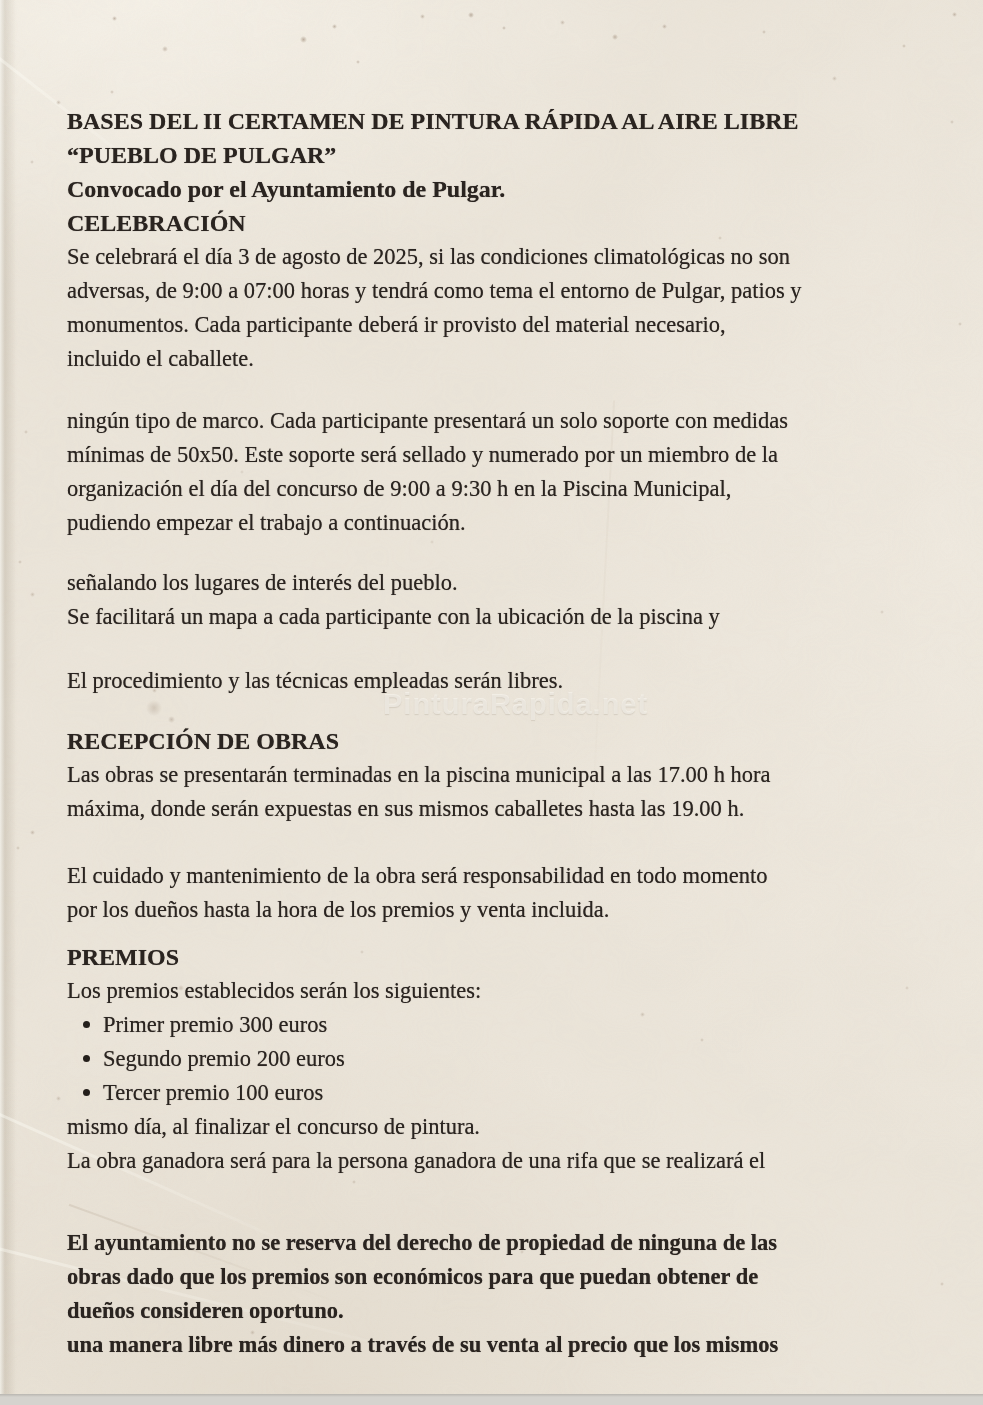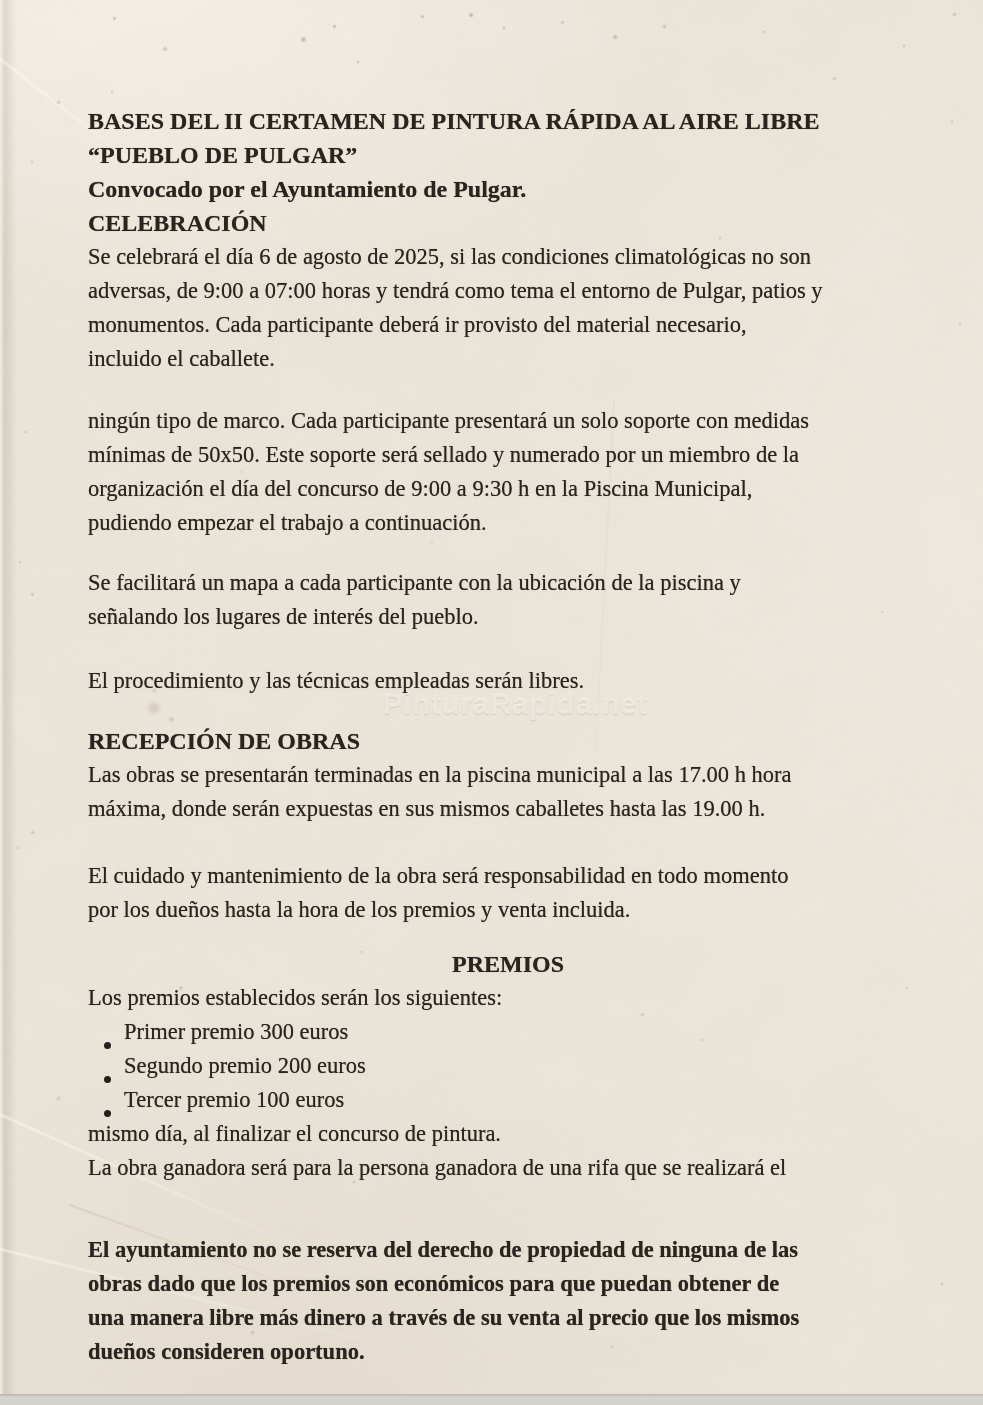--- a/index.html
+++ b/index.html
@@ -33,38 +33,38 @@
   .crease{position:absolute;pointer-events:none;opacity:.5;}
   .stain{position:absolute;border-radius:50%;pointer-events:none;}
   .watermark{
     position:absolute;left:383px;top:688px;
     font-family:"Liberation Sans","DejaVu Sans",sans-serif;
     font-size:29px;font-weight:bold;letter-spacing:1px;
     color:rgba(252,250,244,.55);
     text-shadow:0 1px 1px rgba(150,140,125,.25);
   }
   .content{
-    position:absolute;left:88px;top:0;width:840px;
+    position:absolute;left:67px;top:0;width:840px;
     color:#2a2420;
     font-size:22.5px;line-height:34px;
     text-shadow:0 0 .7px rgba(48,40,34,.65);
   }
   .line{display:block;white-space:nowrap;}
   h1,h2,p,ul{margin:0;padding:0;font-size:inherit;}
   .title{font-weight:bold;font-size:24px;margin-top:104px;}
   .heading{font-weight:bold;font-size:24px;}
   .mt-celeb{}
   .mt-p2{margin-top:28px;}
   .mt-p3{margin-top:26px;}
   .mt-p4{margin-top:30px;}
   .mt-recep{margin-top:26px;}
   .mt-rp2{margin-top:33px;}
-  .mt-prem{margin-top:20px;text-align:center;}
+  .mt-prem{margin-top:13px;}
   ul.bullets{list-style:none;}
-  ul.bullets li{display:flex;align-items:flex-end;padding-left:16px;}
+  ul.bullets li{display:flex;align-items:flex-start;padding-left:16px;}
   .dot{width:7px;height:7px;border-radius:50%;background:#241f1b;margin:13px 13px 0 0;flex:none;}
   .bold-par{font-weight:bold;margin-top:48px;}
 </style>
 </head>
 <body>
 
 <div class="page">
 
   <svg class="grain" width="983" height="1405">
     <defs>
@@ -142,34 +142,34 @@
   <div class="content">
 
     <h1 class="title">
       <span class="line">BASES DEL II CERTAMEN DE PINTURA RÁPIDA AL AIRE LIBRE</span>
       <span class="line">“PUEBLO DE PULGAR”</span>
       <span class="line">Convocado por el Ayuntamiento de Pulgar.</span>
     </h1>
 
     <h2 class="heading mt-celeb">CELEBRACIÓN</h2>
     <p>
-      <span class="line">Se celebrará el día 6 de agosto de 2025, si las condiciones climatológicas no son</span>
+      <span class="line">Se celebrará el día 3 de agosto de 2025, si las condiciones climatológicas no son</span>
       <span class="line">adversas, de 9:00 a 07:00 horas y tendrá como tema el entorno de Pulgar, patios y</span>
       <span class="line">monumentos. Cada participante deberá ir provisto del material necesario,</span>
       <span class="line">incluido el caballete.</span>
     </p>
     <p class="mt-p2">
       <span class="line">ningún tipo de marco. Cada participante presentará un solo soporte con medidas</span>
       <span class="line">mínimas de 50x50. Este soporte será sellado y numerado por un miembro de la</span>
       <span class="line">organización el día del concurso de 9:00 a 9:30 h en la Piscina Municipal,</span>
       <span class="line">pudiendo empezar el trabajo a continuación.</span>
     </p>
     <p class="mt-p3">
+      <span class="line">señalando los lugares de interés del pueblo.</span>
       <span class="line">Se facilitará un mapa a cada participante con la ubicación de la piscina y</span>
-      <span class="line">señalando los lugares de interés del pueblo.</span>
     </p>
     <p class="mt-p4">
       <span class="line">El procedimiento y las técnicas empleadas serán libres.</span>
     </p>
 
     <h2 class="heading mt-recep">RECEPCIÓN DE OBRAS</h2>
     <p>
       <span class="line">Las obras se presentarán terminadas en la piscina municipal a las 17.00 h hora</span>
       <span class="line">máxima, donde serán expuestas en sus mismos caballetes hasta las 19.00 h.</span>
     </p>
@@ -196,19 +196,19 @@
         <span>Tercer premio 100 euros</span>
       </li>
     </ul>
     <p>
       <span class="line">mismo día, al finalizar el concurso de pintura.</span>
       <span class="line">La obra ganadora será para la persona ganadora de una rifa que se realizará el</span>
     </p>
     <p class="bold-par">
       <span class="line">El ayuntamiento no se reserva del derecho de propiedad de ninguna de las</span>
       <span class="line">obras dado que los premios son económicos para que puedan obtener de</span>
+      <span class="line">dueños consideren oportuno.</span>
       <span class="line">una manera libre más dinero a través de su venta al precio que los mismos</span>
-      <span class="line">dueños consideren oportuno.</span>
     </p>
   </div>
 
   <div class="bottom-strip"></div>
 </div>
 
 </body></html>

